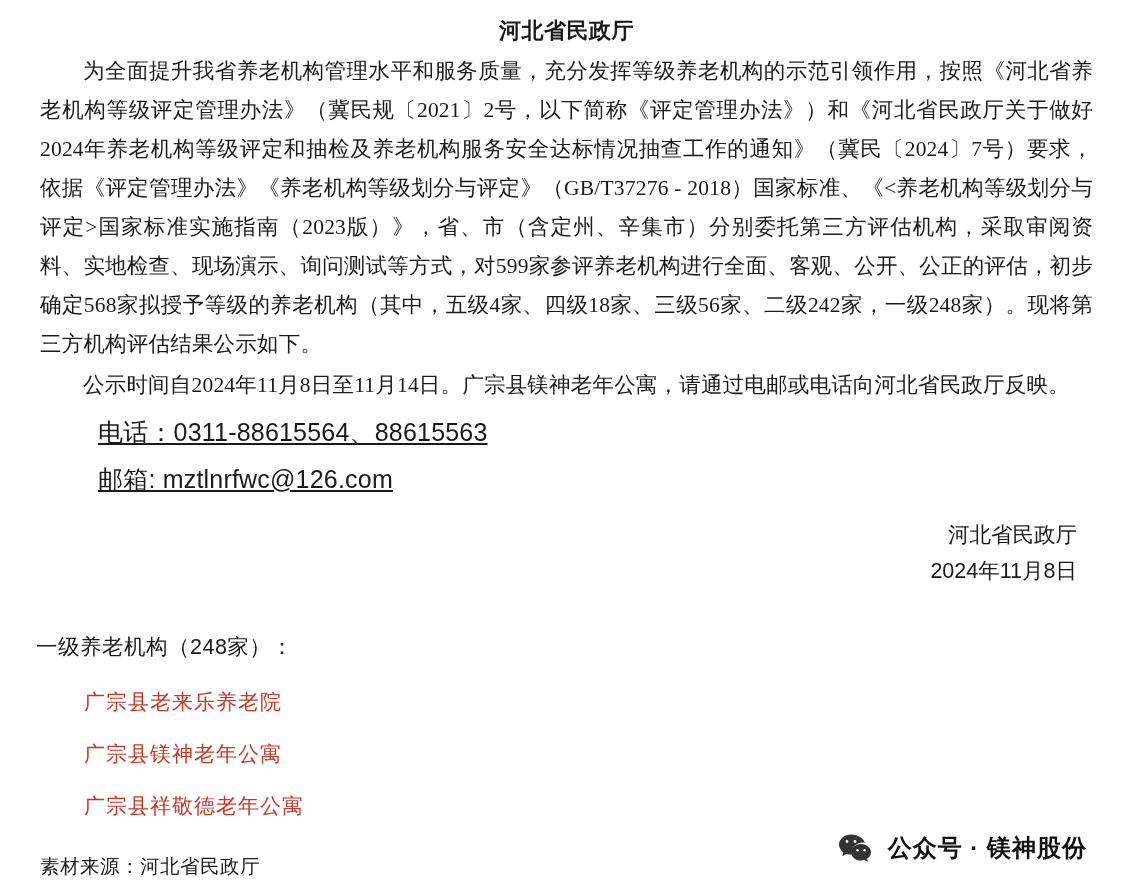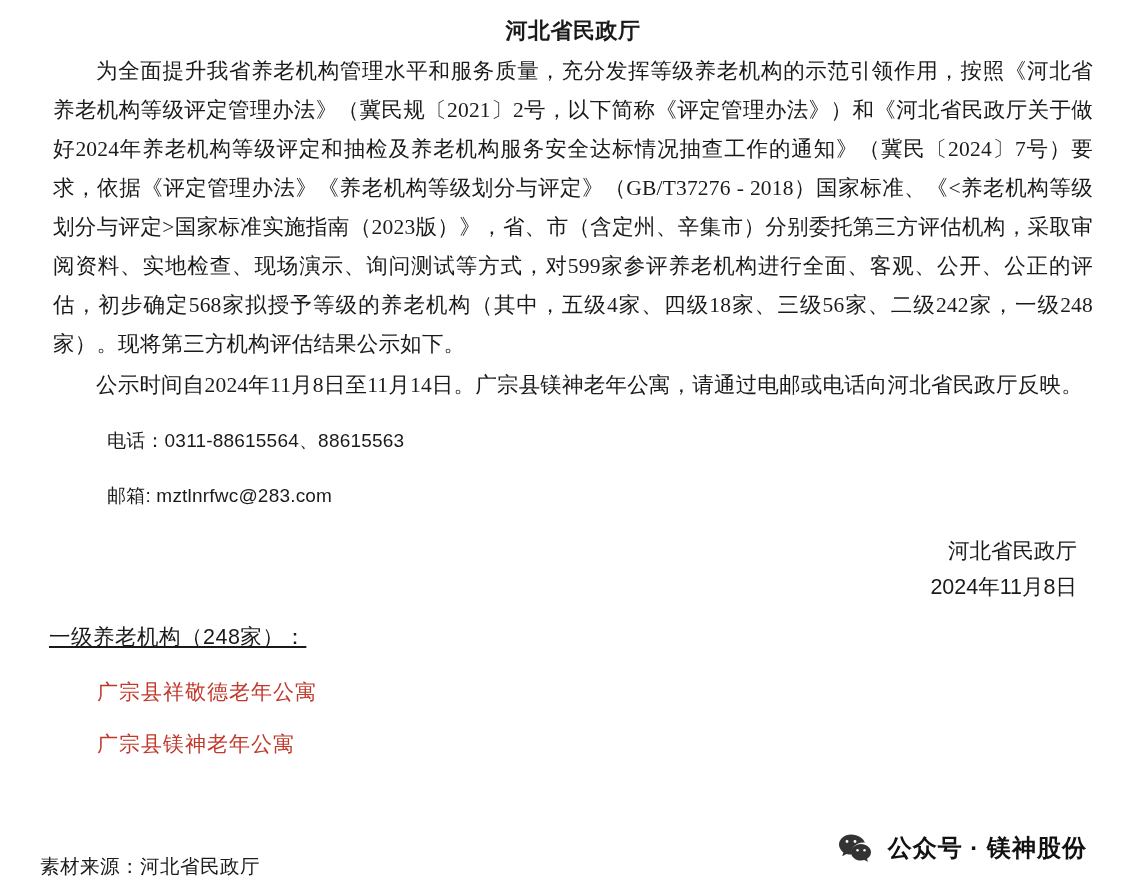--- a/index.html
+++ b/index.html
@@ -13,21 +13,21 @@
     font-family: "Liberation Sans", sans-serif;
     color: #1a1a1a;
     overflow: hidden;
     position: relative;
   }
   .page {
     position: relative;
     width: 1133px;
     height: 892px;
     box-sizing: border-box;
-    padding: 10px 40px 0 53px;
+    padding: 10px 40px 0 40px;
     border-radius: 31px;
   }
   .title-block {
     text-align: center;
     margin-top: 4px;
   }
   .title-main {
     font-size: 22px;
     font-weight: bold;
     line-height: 34px;
@@ -46,40 +46,40 @@
     text-justify: inter-ideograph;
     text-indent: 2em;
     margin: 4px 0 0 0;
     letter-spacing: 0.2px;
     font-family: Liberation Serif, serif;
   }
   .body-para.second {
     margin-top: 2px;
   }
   .contact-line {
-    font-size: 19px;
+    font-size: 25px;
     line-height: 39px;
     text-indent: 2em;
-    margin: 16px;
+    margin: 8px;
     letter-spacing: 0.2px;
+    text-decoration: underline;
   }
   .signature {
     text-align: right;
     font-size: 21.5px;
     line-height: 36px;
     margin-top: 18px;
     padding-right: 16px;
   }
   .section-heading {
     font-size: 21.5px;
     line-height: 36px;
-    margin-top: 14px;
+    margin-top: 40px;
     margin-left: -4px;
     letter-spacing: 0.5px;
-    text-decoration: underline;
   }
   .org-list {
     margin-top: 14px;
   }
   .org-item {
     color: #c0392b;
     font-size: 21px;
     line-height: 30px;
     margin: 22px 0 22px 44px;
     letter-spacing: 1px;
@@ -120,32 +120,33 @@
 <div class="page">
 
   <div class="title-block">
     <div class="title-main">河北省民政厅</div>
   </div>
 
   <p class="body-para">为全面提升我省养老机构管理水平和服务质量，充分发挥等级养老机构的示范引领作用，按照《河北省养老机构等级评定管理办法》（冀民规〔2021〕2号，以下简称《评定管理办法》）和《河北省民政厅关于做好2024年养老机构等级评定和抽检及养老机构服务安全达标情况抽查工作的通知》（冀民〔2024〕7号）要求，依据《评定管理办法》《养老机构等级划分与评定》（GB/T37276 - 2018）国家标准、《&lt;养老机构等级划分与评定&gt;国家标准实施指南（2023版）》，省、市（含定州、辛集市）分别委托第三方评估机构，采取审阅资料、实地检查、现场演示、询问测试等方式，对599家参评养老机构进行全面、客观、公开、公正的评估，初步确定568家拟授予等级的养老机构（其中，五级4家、四级18家、三级56家、二级242家，一级248家）。现将第三方机构评估结果公示如下。</p>
   <p class="body-para second">公示时间自2024年11月8日至11月14日。广宗县镁神老年公寓，请通过电邮或电话向河北省民政厅反映。</p>
 
   <p class="contact-line">电话：0311-88615564、88615563</p>
-  <p class="contact-line">邮箱: mztlnrfwc@283.com</p>
+  <p class="contact-line">邮箱: mztlnrfwc@126.com</p>
 
   <div class="signature">
     <div>河北省民政厅</div>
     <div>2024年11月8日</div>
   </div>
 
   <div class="section-heading">一级养老机构（248家）：</div>
 
   <div class="org-list">
+    <div class="org-item">广宗县老来乐养老院</div>
+    <div class="org-item">广宗县镁神老年公寓</div>
     <div class="org-item">广宗县祥敬德老年公寓</div>
-    <div class="org-item">广宗县镁神老年公寓</div>
   </div>
 
   <div class="source-line">素材来源：河北省民政厅</div>
 
   <div class="wechat-badge">
     <span class="wechat-icon">
       <svg width="34" height="30" viewBox="0 0 34 30" xmlns="http://www.w3.org/2000/svg">
         <path d="M13 1.5C6.4 1.5 1 6 1 11.6c0 3.1 1.7 5.9 4.4 7.8L4.2 23.2l4.4-2.2c1.4.4 2.9.6 4.4.6h.8c-.2-.7-.3-1.5-.3-2.2 0-5.4 5.3-9.8 11.8-9.8.5 0 1 0 1.5.1C25.6 5.3 20 1.5 13 1.5z" fill="#333333"></path>
         <circle cx="9" cy="8.5" r="1.4" fill="#ffffff"></circle>
         <circle cx="17" cy="8.5" r="1.4" fill="#ffffff"></circle>

